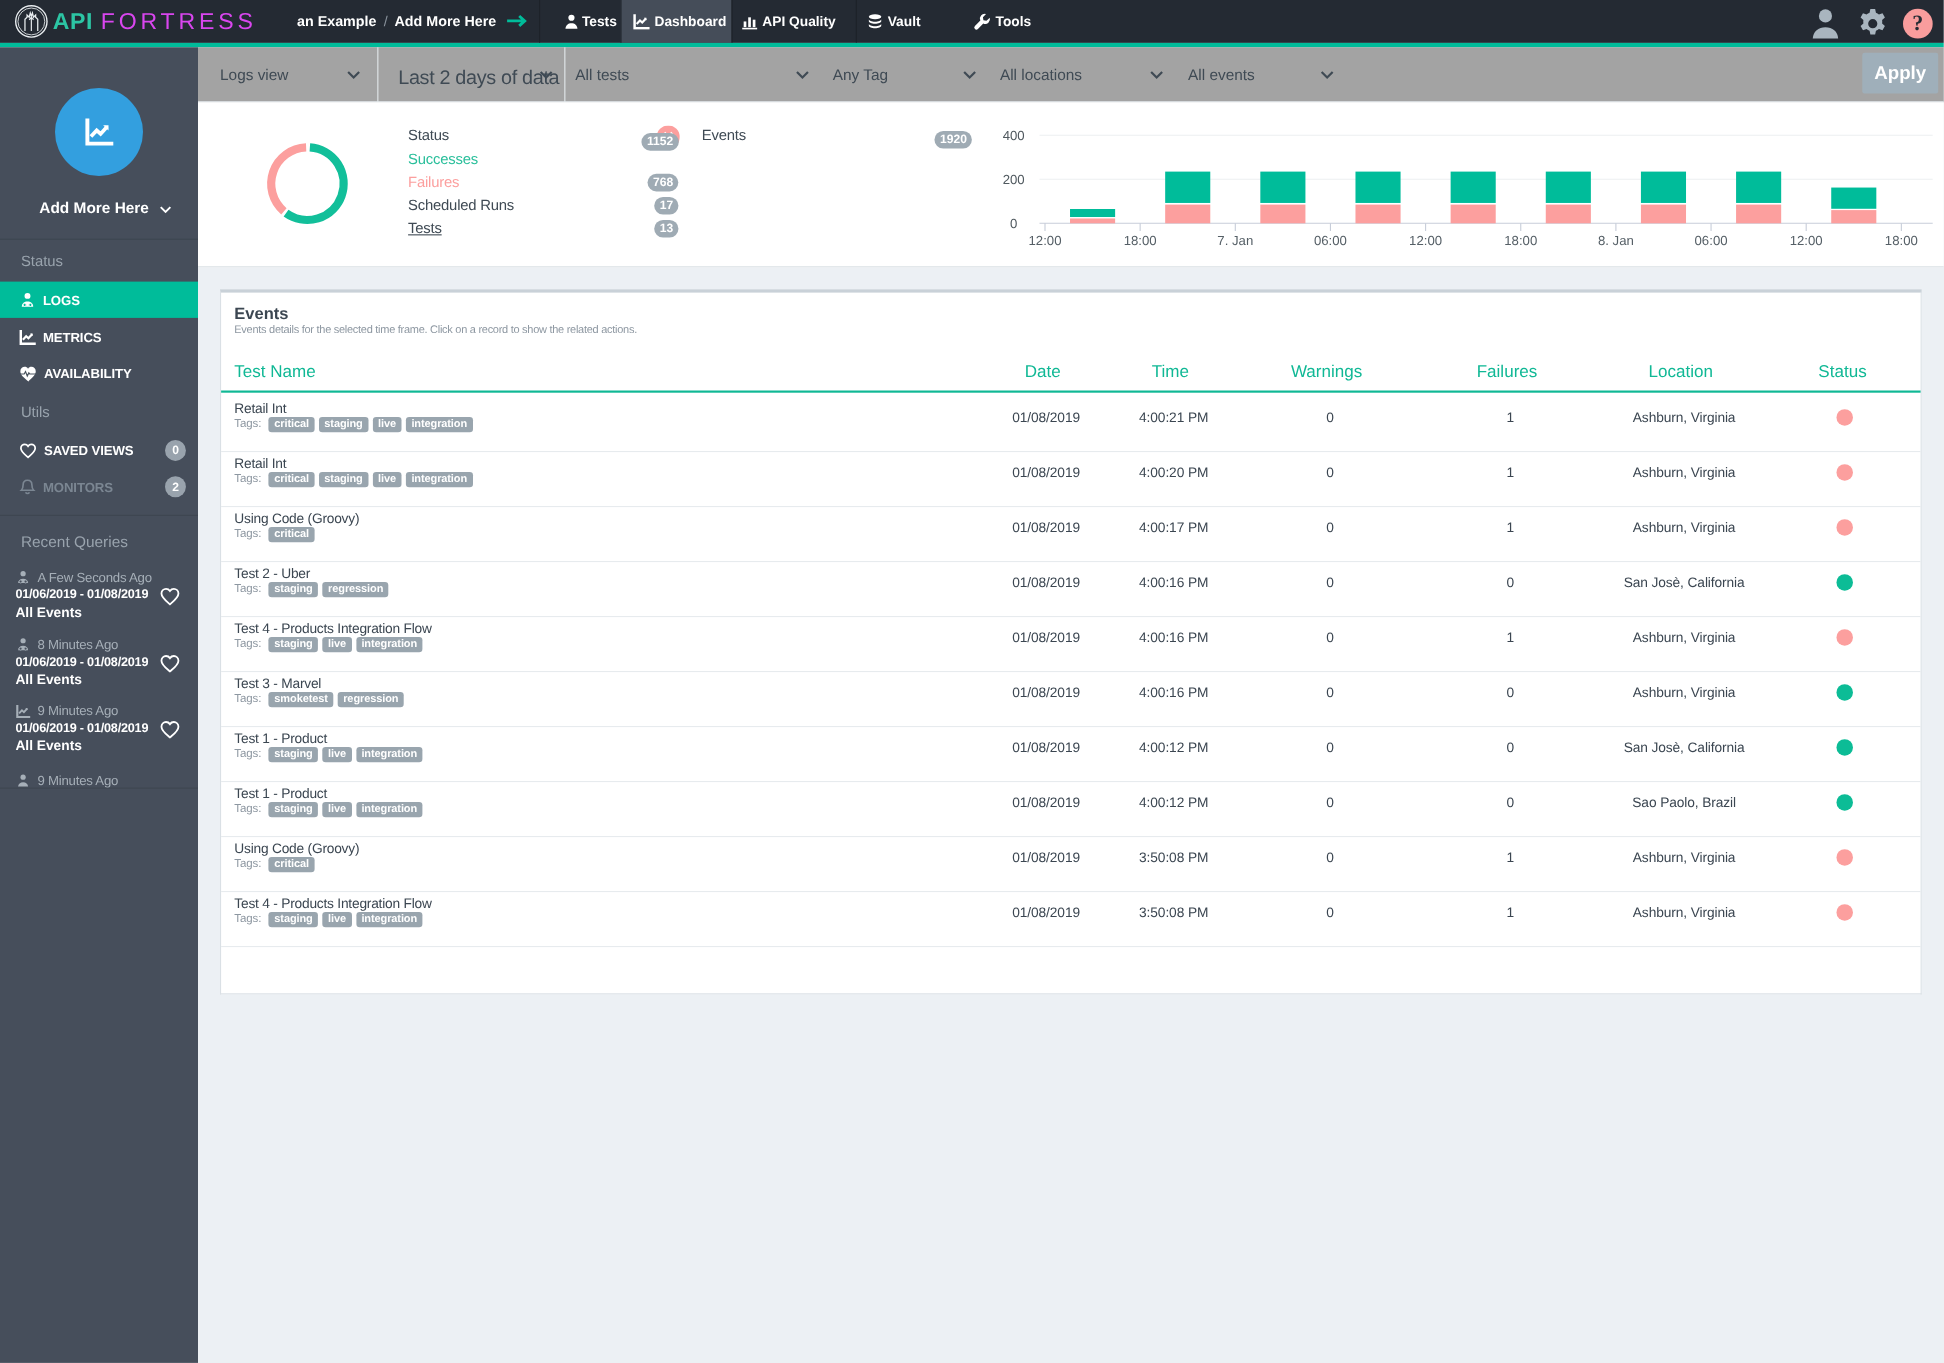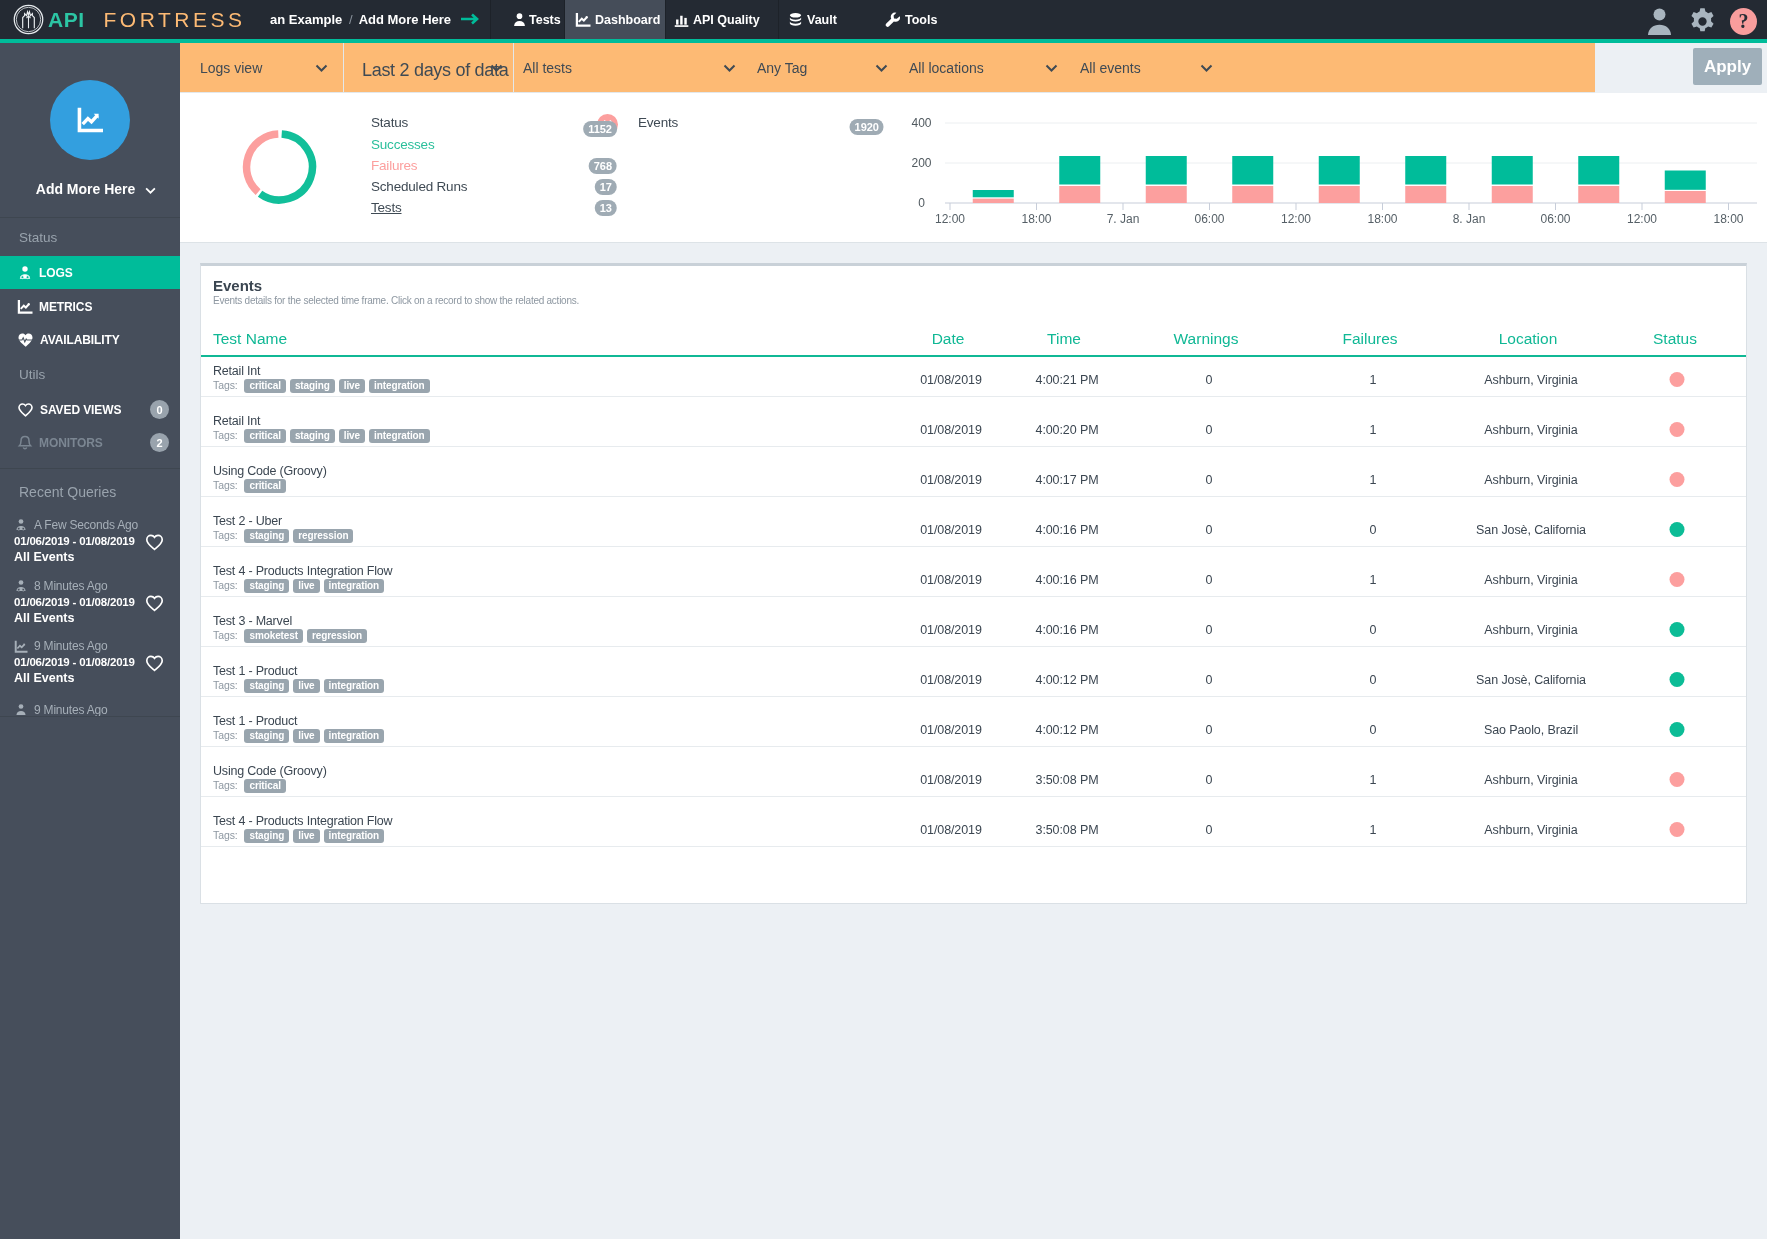--- a/index.html
+++ b/index.html
@@ -3,21 +3,21 @@
 <meta charset="utf-8">
 <style>
 *{margin:0;padding:0;box-sizing:border-box}
 html,body{width:1767px;height:1239px}
 body{font-family:"Liberation Sans",sans-serif;background:#ecf0f4;position:relative;overflow:hidden}
 .abs{position:absolute}
 
 .topnav{position:absolute;top:0;left:0;width:1767px;height:39px;background:#242a33}
 .tealbar{position:absolute;top:39px;left:0;width:1767px;height:4px;background:#00bc9a}
 .brand{position:absolute;left:48px;top:8px;font-size:21px;letter-spacing:.5px;font-weight:bold;color:#2cc5a4}
-.brand .w{color:#fdba74;font-weight:normal;letter-spacing:3.5px;margin-left:19px}
+.brand .w{color:#d946ef;font-weight:normal;letter-spacing:3.5px;margin-left:7px}
 .crumb{position:absolute;left:270px;top:12px;font-size:13px;font-weight:bold;color:#fff}
 .crumb .sep{color:#8a939d;margin:0 3px;font-weight:normal}
 .navitems{position:absolute;left:490px;top:0;height:39px;display:flex}
 .nitem{height:39px;display:flex;align-items:center;color:#fff;font-size:12.5px;font-weight:bold;border-left:1px solid #1d2229}
 .nitem svg{margin-right:4px;flex:0 0 auto}
 .nitem.active{background:#454d59}
 
 .topicons{position:absolute;right:10px;top:5px;display:flex;align-items:center}
 
 .sidebar{position:absolute;top:43px;left:0;width:180px;height:1196px;background:#464e5b;overflow:hidden}
@@ -31,37 +31,37 @@
 .sitem.active{background:#00bc9a}
 .sitem.dim{color:#7b8692}
 .sbadge{position:absolute;right:11px;width:19px;height:19px;border-radius:50%;background:#99a3ad;color:#fff;font-size:11px;font-weight:bold;display:flex;align-items:center;justify-content:center}
 .query{position:absolute;left:14px;width:160px}
 .qtitle{font-size:12px;letter-spacing:-.2px;color:#a6afb8;display:flex;align-items:center;white-space:nowrap}
 .qtitle svg{margin-right:6px}
 .qdate{font-size:11.5px;letter-spacing:-.2px;color:#fff;font-weight:bold;margin-top:3px;white-space:nowrap}
 .qev{font-size:12.5px;color:#fff;font-weight:bold;margin-top:3px}
 .qheart{position:absolute;right:9px;top:15px}
 
-.filterbar{position:absolute;left:180px;top:43px;width:1415px;height:50px;background:#fdba74;border-bottom:1px solid #e3e8eb}
+.filterbar{position:absolute;left:180px;top:43px;width:1587px;height:50px;background:#a3a3a3;border-bottom:1px solid #e3e8eb}
 .fsep{position:absolute;top:0;height:50px;border-left:1px solid #e3e8eb}
 .ftext{position:absolute;top:17px;font-size:14px;color:#3f4a54}
 .fchev{position:absolute;top:21px}
 .apply{position:absolute;left:1513px;top:5px;width:69px;height:37px;background:#9fafba;color:#fff;font-size:17px;font-weight:bold;text-align:center;line-height:37px;border-radius:2px}
 
 .statuspanel{position:absolute;left:180px;top:93px;width:1587px;height:150px;background:#fff;border-bottom:1px solid #dde3e7}
 .srow{position:absolute;font-size:13.5px;letter-spacing:-.2px;color:#3f4a54}
 .pill{position:absolute;height:16px;border-radius:8px;background:#9fabb4;color:#fff;font-size:11px;font-weight:bold;line-height:16px;padding:0 5px;transform:translate(-100%,-50%)}
 
 .card{position:absolute;left:200px;top:263px;width:1547px;height:641px;background:#fff;border:1px solid #dae0e5;border-top:3px solid #c9d1d8}
 .cardtitle{position:absolute;left:12px;top:11px;font-size:15px;font-weight:bold;color:#3b4651}
 .cardsub{position:absolute;left:12px;top:29px;font-size:10px;letter-spacing:-.25px;color:#8d97a1}
 .thead{position:absolute;left:0;top:64px;width:100%;height:25px;color:#10b895;font-size:15.5px}
 .thead .c,.trow .c{position:absolute;transform:translateX(-50%);white-space:nowrap}
 .tbody{position:absolute;left:0;top:89px;width:100%}
-.trow{position:absolute;left:0;width:100%;height:42px;border-bottom:1px solid #e7ebee;font-size:12.5px;letter-spacing:-.1px;color:#3b4651}
+.trow{position:absolute;left:0;width:100%;height:56px;border-bottom:1px solid #e7ebee;font-size:12.5px;letter-spacing:-.1px;color:#3b4651}
 .trow .name{position:absolute;left:12px;top:9px;font-size:12.5px;letter-spacing:-.2px;color:#3b4651}
 .trow .tags{position:absolute;left:12px;top:24px;font-size:10.5px;color:#8d97a1}
 .tag{display:inline-block;background:#99a5ae;color:#fff;font-size:10px;font-weight:bold;border-radius:3px;padding:1px 5px 2px;margin-left:4px}
 .trow .c{top:18px}
 .dot{width:15px;height:15px;border-radius:50%;display:inline-block;vertical-align:middle}
 .dot.red{background:#fc9f9e}
 .dot.grn{background:#0cbc96}
 .pgrow{position:absolute;left:0;top:590px;width:100%;height:47px}
 .pgtext{position:absolute;left:12px;top:15px;font-size:11.5px;color:#7e8892}
 .pgbtn{position:absolute;top:6px;width:37px;height:37px;border-radius:50%;background:#fff;display:flex;align-items:center;justify-content:center}

